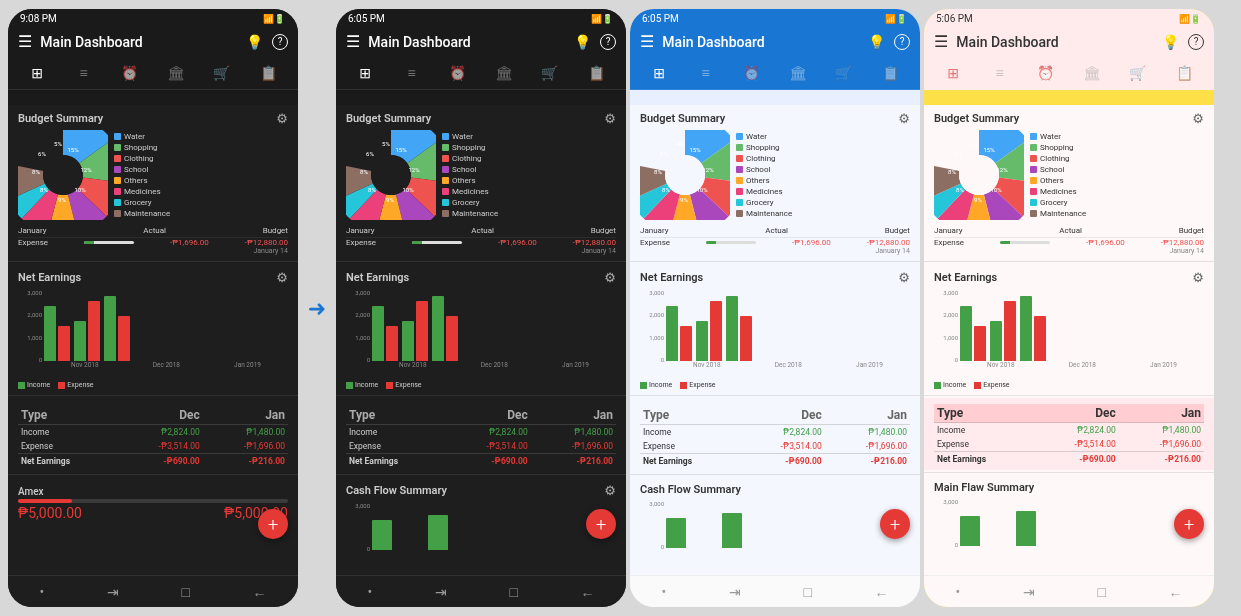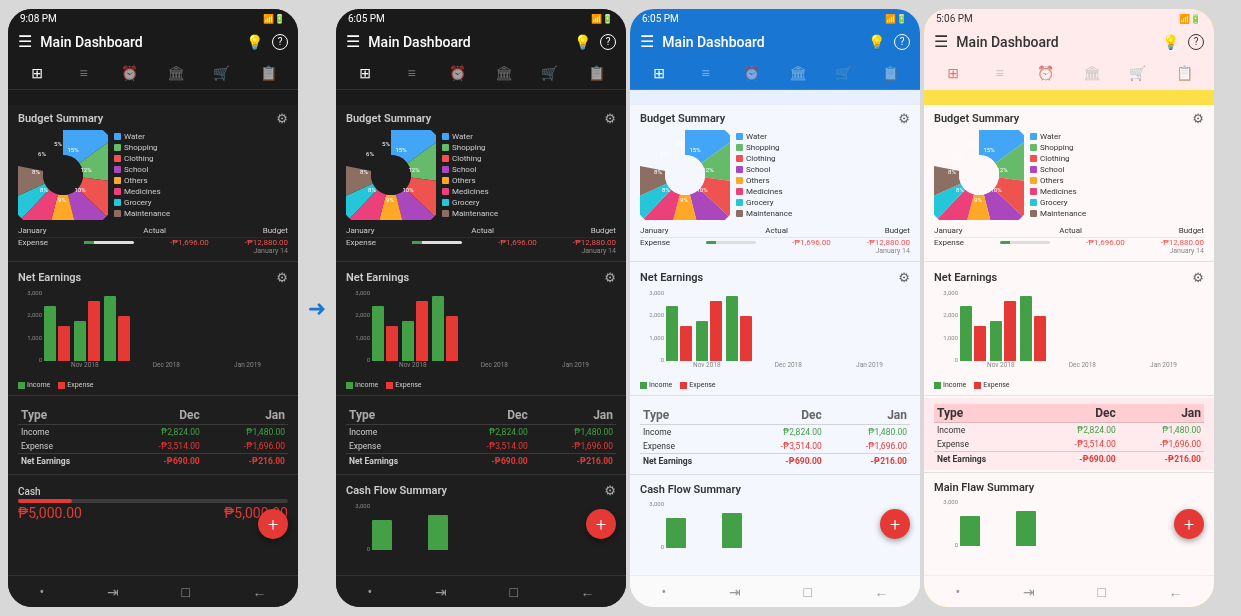--- a/index.html
+++ b/index.html
@@ -475,21 +475,21 @@
               <td style="color:#e53935;text-align:right;">-₱690.00</td>
               <td style="color:#e53935;text-align:right;">-₱216.00</td>
             </tr>
           </tbody>
         </table>
       </div>
       <div class="divider"></div>
 
       <div class="section">
         <div class="card-summary">
-          <div class="card-name" style="color:#ccc;">Cash</div>
+          <div class="card-name" style="color:#ccc;">Amex</div>
           <div class="progress-bar-bg">
             <div class="progress-bar-fill" style="width:20%;background:#e53935;"></div>
           </div>
           <div style="display:flex;justify-content:space-between;font-size:14px;color:#e53935;">
             <span>₱5,000.00</span>
             <span>₱5,000.00</span>
           </div>
         </div>
       </div>
 

